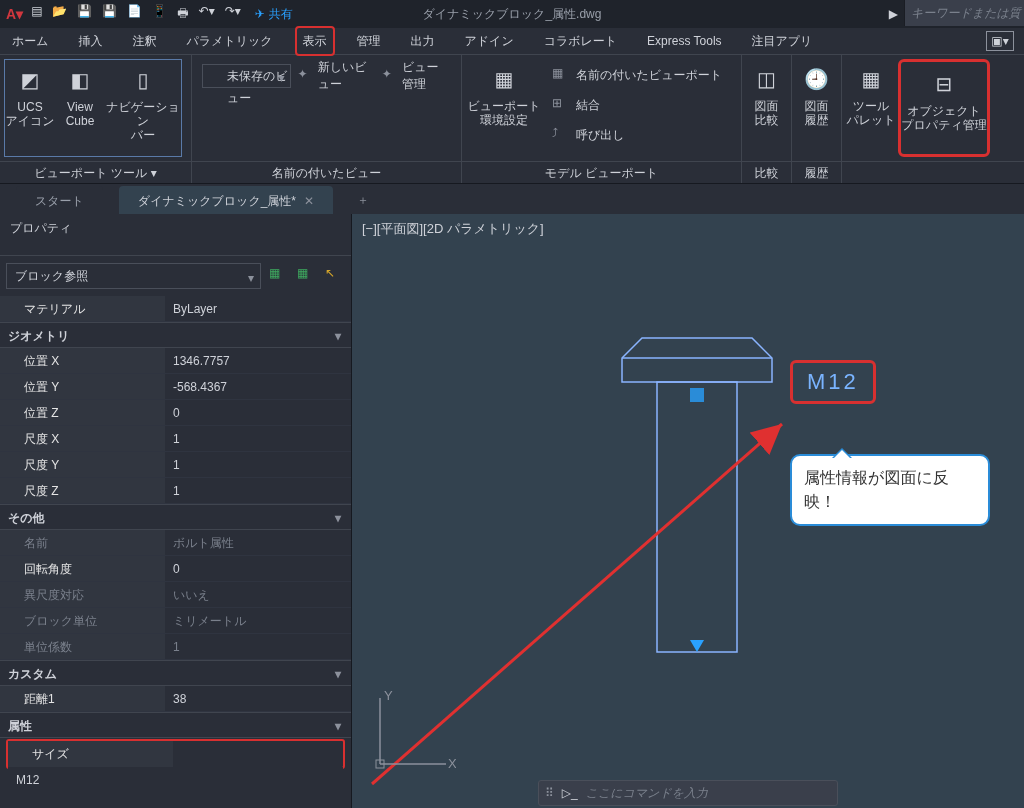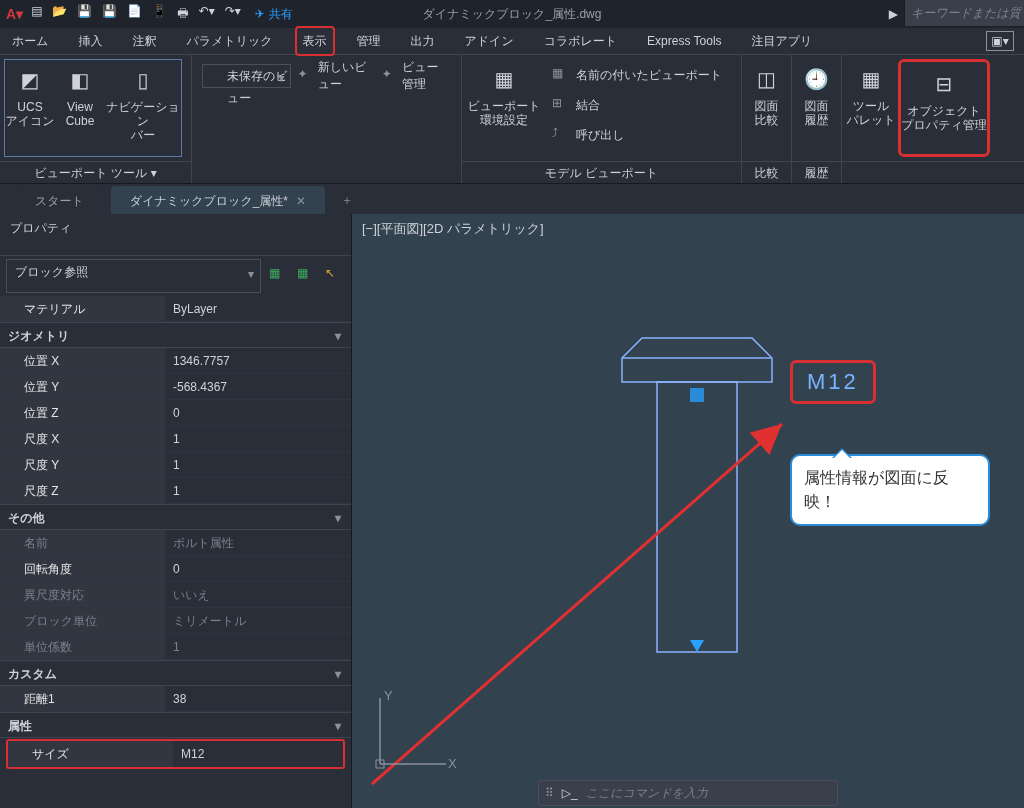--- a/index.html
+++ b/index.html
@@ -23,41 +23,41 @@
 .bigbtn .ic { width:32px; height:32px; display:flex; align-items:center; justify-content:center; font-size:20px; color:#cfd2d9;}
 .vp-left-group { border:1px solid #5a7aa8; display:flex; }
 .vp-list { width:260px; display:flex; flex-direction:row; gap:6px; padding:4px 6px;}
 .vp-list .row { display:flex; align-items:center; gap:6px; height:26px;}
 .vp-list .combo { flex:1; background:#2a2e38; border:1px solid #4a4f5a; height:24px; line-height:22px; padding-left:24px; position:relative; color:#cfd2d9;}
 .vp-list .combo::after { content:"▾"; position:absolute; right:6px; top:2px; color:#8c919c;}
 .small-ic { width:18px; height:18px; display:inline-block; color:#8c919c; }
 .vp-mid { display:flex; flex-direction:column; gap:6px; padding-top:4px; margin-left:8px;}
 .vp-mid .row { display:flex; gap:6px; align-items:center; height:24px; }
 .hl-big { border:3px solid #d83030; border-radius:6px; padding:2px 0px; }
-.tabsbar { height:30px; background:#2a2e38; display:flex; align-items:flex-end; padding-left:16px; gap:8px;}
+.tabsbar { height:30px; background:#2a2e38; display:flex; align-items:flex-end; padding-left:16px; gap:16px;}
 .tab { height:28px; padding:0 18px; line-height:28px; background:#2a2e38; color:#cfd2d9; border:1px solid transparent; border-bottom:none; position:relative; border-radius:4px 4px 0 0;}
 .tab.inactive { background:#2a2e38; color:#9aa0ab;}
 .tab.active { background:#33424f; color:#cfd2d9; }
 .tab .close { margin-left:8px; color:#8c919c;}
 .plus { width:28px; text-align:center; line-height:28px; color:#8c919c;}
 .main { position:absolute; top:214px; left:0; right:0; bottom:0; display:flex; }
 .props { width:352px; background:#2a2e38; border-right:1px solid #161920; display:flex; flex-direction:column; }
 .props-title { height:42px; line-height:28px; padding-left:10px; background:#2a2e38; border-bottom:1px solid #40454f;}
 .props-head { height:40px; display:flex; align-items:center; padding:0 6px; gap:8px; background:#2a2e38; }
-.props-head .sel { flex:1; background:#2a2e38; border:1px solid #4a4f5a; height:34px; line-height:24px; padding-left:8px; position:relative; color:#cfd2d9;}
+.props-head .sel { flex:1; background:#2a2e38; border:1px solid #4a4f5a; height:26px; line-height:24px; padding-left:8px; position:relative; color:#cfd2d9;}
 .props-head .sel::after { content:"▾"; position:absolute; right:6px; top:2px; color:#8c919c;}
 .props-head .ib { width:20px; height:20px; }
 .prow { display:flex; height:26px; border-bottom:1px solid #2f3440; }
 .prow .k { width:165px; padding-left:24px; line-height:26px; color:#e5e5e5; background:#313640;}
 .prow .v { flex:1; line-height:26px; padding-left:8px; color:#cfd2d9; background:#2a2e38;}
 .prow.dim .k, .prow.dim .v { color:#7a808c; }
 .phdr { height:26px; background:#2a2e38; border-top:1px solid #40454f; border-bottom:1px solid #40454f; line-height:26px; padding-left:8px; font-weight:bold; display:flex; justify-content:space-between; padding-right:10px;}
 .phdr .ar { color:#8c919c;}
 .hl-row { border:2px solid #d83030; border-radius:3px; margin:1px 6px;}
-.hl-row .prow { border:none;}
+.hl-row .prow { border:none;flex-direction:column;}
 .canvas { flex:1; background:#33424f; position:relative; }
 .vp-label { position:absolute; top:6px; left:10px; color:#cfd2d9; font-size:13px;}
 .bolt { position:absolute; left:260px; top:120px; }
 .m12box { position:absolute; left:438px; top:146px; border:3px solid #d83030; border-radius:6px; padding:6px 14px; color:#7ab4ff; font-size:22px; letter-spacing:3px; }
 .callout { position:absolute; left:438px; top:240px; width:200px; background:#fff; color:#333; border:2px solid #2a8cd8; border-radius:10px; padding:10px 12px; font-size:16px; line-height:24px;}
 .callout::before { content:""; position:absolute; top:-18px; left:40px; border:10px solid transparent; border-bottom-color:#2a8cd8;}
 .callout::after { content:""; position:absolute; top:-14px; left:42px; border:8px solid transparent; border-bottom-color:#fff;}
 .axis { position:absolute; left:14px; bottom:30px; }
 .cmdbar { position:absolute; left:186px; bottom:2px; height:26px; background:#3a3f4b; border:1px solid #4a4f5a; display:flex; align-items:center; padding:0 6px; gap:8px; min-width:300px; border-radius:3px;}
 .cmdbar .prompt { color:#7a808c; font-style:italic;}
@@ -135,20 +135,21 @@
         <div class="row">
             <span class="small-ic">✦</span>
             <span>新しいビュー</span>
           </div>
         <div class="row">
             <span class="small-ic">✦</span>
             <span>ビュー管理</span>
           </div>
       </div>
     </div>
+    <div class="label">名前の付いたビュー</div>
   </div>
   <div class="rpanel" style="width:280px">
     <div class="body">
       <div class="bigbtn" style="width:76px">
           <div class="ic">▦</div>
           <span style="white-space:pre-line">ビューポート
 環境設定</span>
         </div>
       <div class="vp-mid">
         <div class="row">

